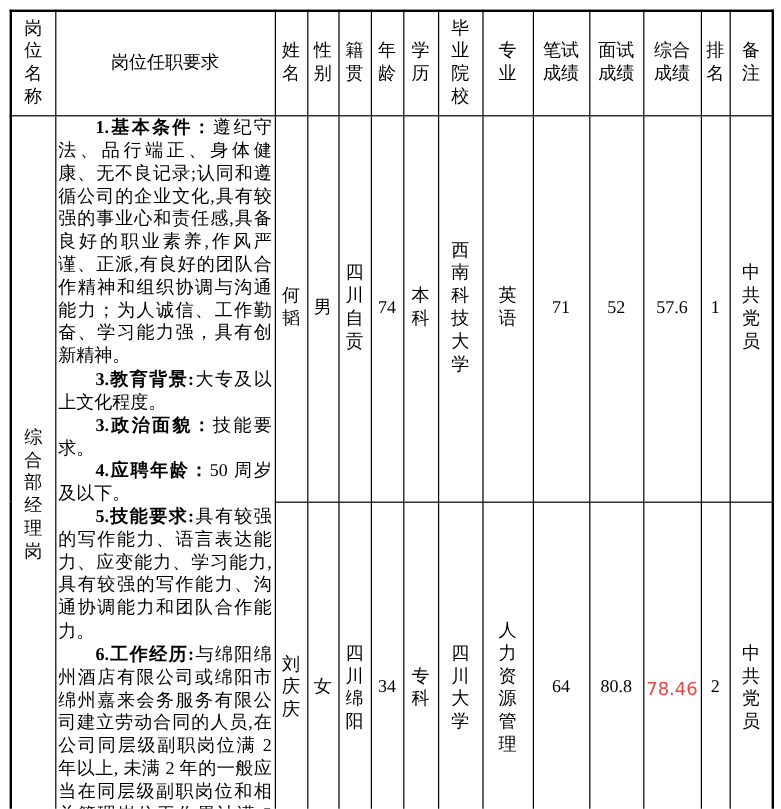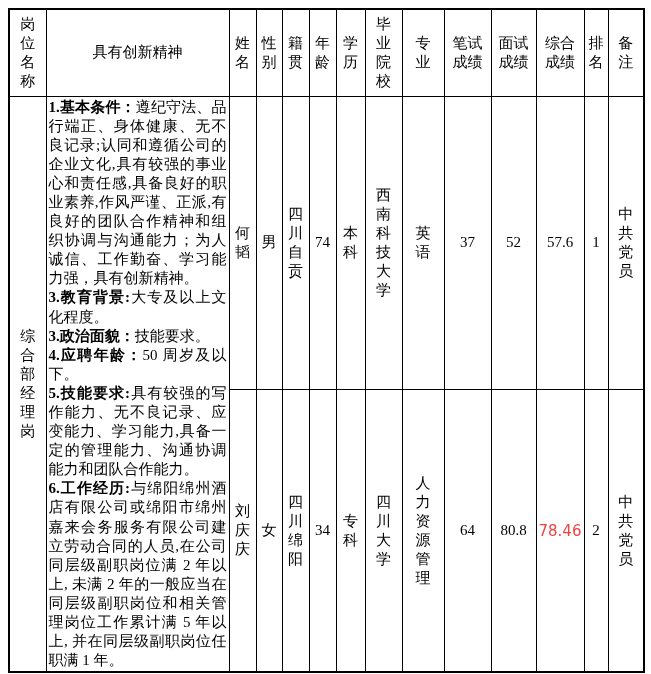--- a/index.html
+++ b/index.html
@@ -29,21 +29,21 @@
     text-align: center;
     vertical-align: middle;
   }
   .stack { white-space: pre-line; line-height: 19px; }
   td.req-cell {
     vertical-align: top;
     text-align: justify;
     padding: 2px 3px 2px 4px;
   }
   .req-item { margin: 0; line-height: 19.1px; font-size: 15px; }
-  .req-item b { font-weight: bold; }
+  .req-item b { font-weight: bold; padding-left: 31px; }
   .num { font-family: "Liberation Serif", serif; font-size: 15px; }
   .score-alt {
     font-family: "DejaVu Sans", sans-serif;
     font-size: 13px;
     color: #ef4444;
   }
 </style>
 </head>
 <body>
 
@@ -65,21 +65,21 @@
       <col style="width:24px">
         <col style="width:36px">
     </colgroup>
 
     <tbody>
         <tr style="height:87px">
       <th class="hdr stack">岗
 位
 名
 称</th>
-      <th class="hdr">具有创新精神</th>
+      <th class="hdr">岗位任职要求</th>
       <th class="hdr stack">姓
 名</th>
       <th class="hdr stack">性
 别</th>
       <th class="hdr stack">籍
 贯</th>
       <th class="hdr stack">年
 龄</th>
       <th class="hdr stack">学
 历</th>
@@ -106,42 +106,42 @@
 合
 部
 经
 理
 岗</td>
       <td rowspan="2" class="req-cell">
         <p class="req-item"><b>1.基本条件：</b><span>遵纪守法、品行端正、身体健康、无不良记录;认同和遵循公司的企业文化,具有较强的事业心和责任感,具备良好的职业素养,作风严谨、正派,有良好的团队合作精神和组织协调与沟通能力；为人诚信、工作勤奋、学习能力强，具有创新精神。</span></p>
         <p class="req-item"><b>3.教育背景:</b><span>大专及以上文化程度。</span></p>
         <p class="req-item"><b>3.政治面貌：</b><span>技能要求。</span></p>
         <p class="req-item"><b>4.应聘年龄：</b><span>50 周岁及以下。</span></p>
-        <p class="req-item"><b>5.技能要求:</b><span>具有较强的写作能力、无不良记录、应变能力、学习能力,具备一定的管理能力、沟通协调能力和团队合作能力。</span></p>
+        <p class="req-item"><b>5.技能要求:</b><span>具有较强的写作能力、语言表达能力、应变能力、学习能力,具有较强的写作能力、沟通协调能力和团队合作能力。</span></p>
         <p class="req-item"><b>6.工作经历:</b><span>与绵阳绵州酒店有限公司或绵阳市绵州嘉来会务服务有限公司建立劳动合同的人员,在公司同层级副职岗位满 2 年以上, 未满 2 年的一般应当在同层级副职岗位和相关管理岗位工作累计满 5 年以上, 并在同层级副职岗位任职满 1 年。</span></p>
       </td>
       <td class="cell-c stack">何
 韬</td>
       <td class="cell-c stack">男</td>
       <td class="cell-c stack">四
 川
 自
 贡</td>
       <td class="cell-c num">74</td>
       <td class="cell-c stack">本
 科</td>
       <td class="cell-c stack">西
 南
 科
 技
 大
 学</td>
       <td class="cell-c stack">英
 语</td>
-      <td class="cell-c num">37</td>
+      <td class="cell-c num">71</td>
       <td class="cell-c num">52</td>
       <td class="cell-c num">57.6</td>
       <td class="cell-c num">1</td>
       <td class="cell-c stack">中
 共
 党
 员</td>
     </tr>
 
     <tr style="height:281px">

